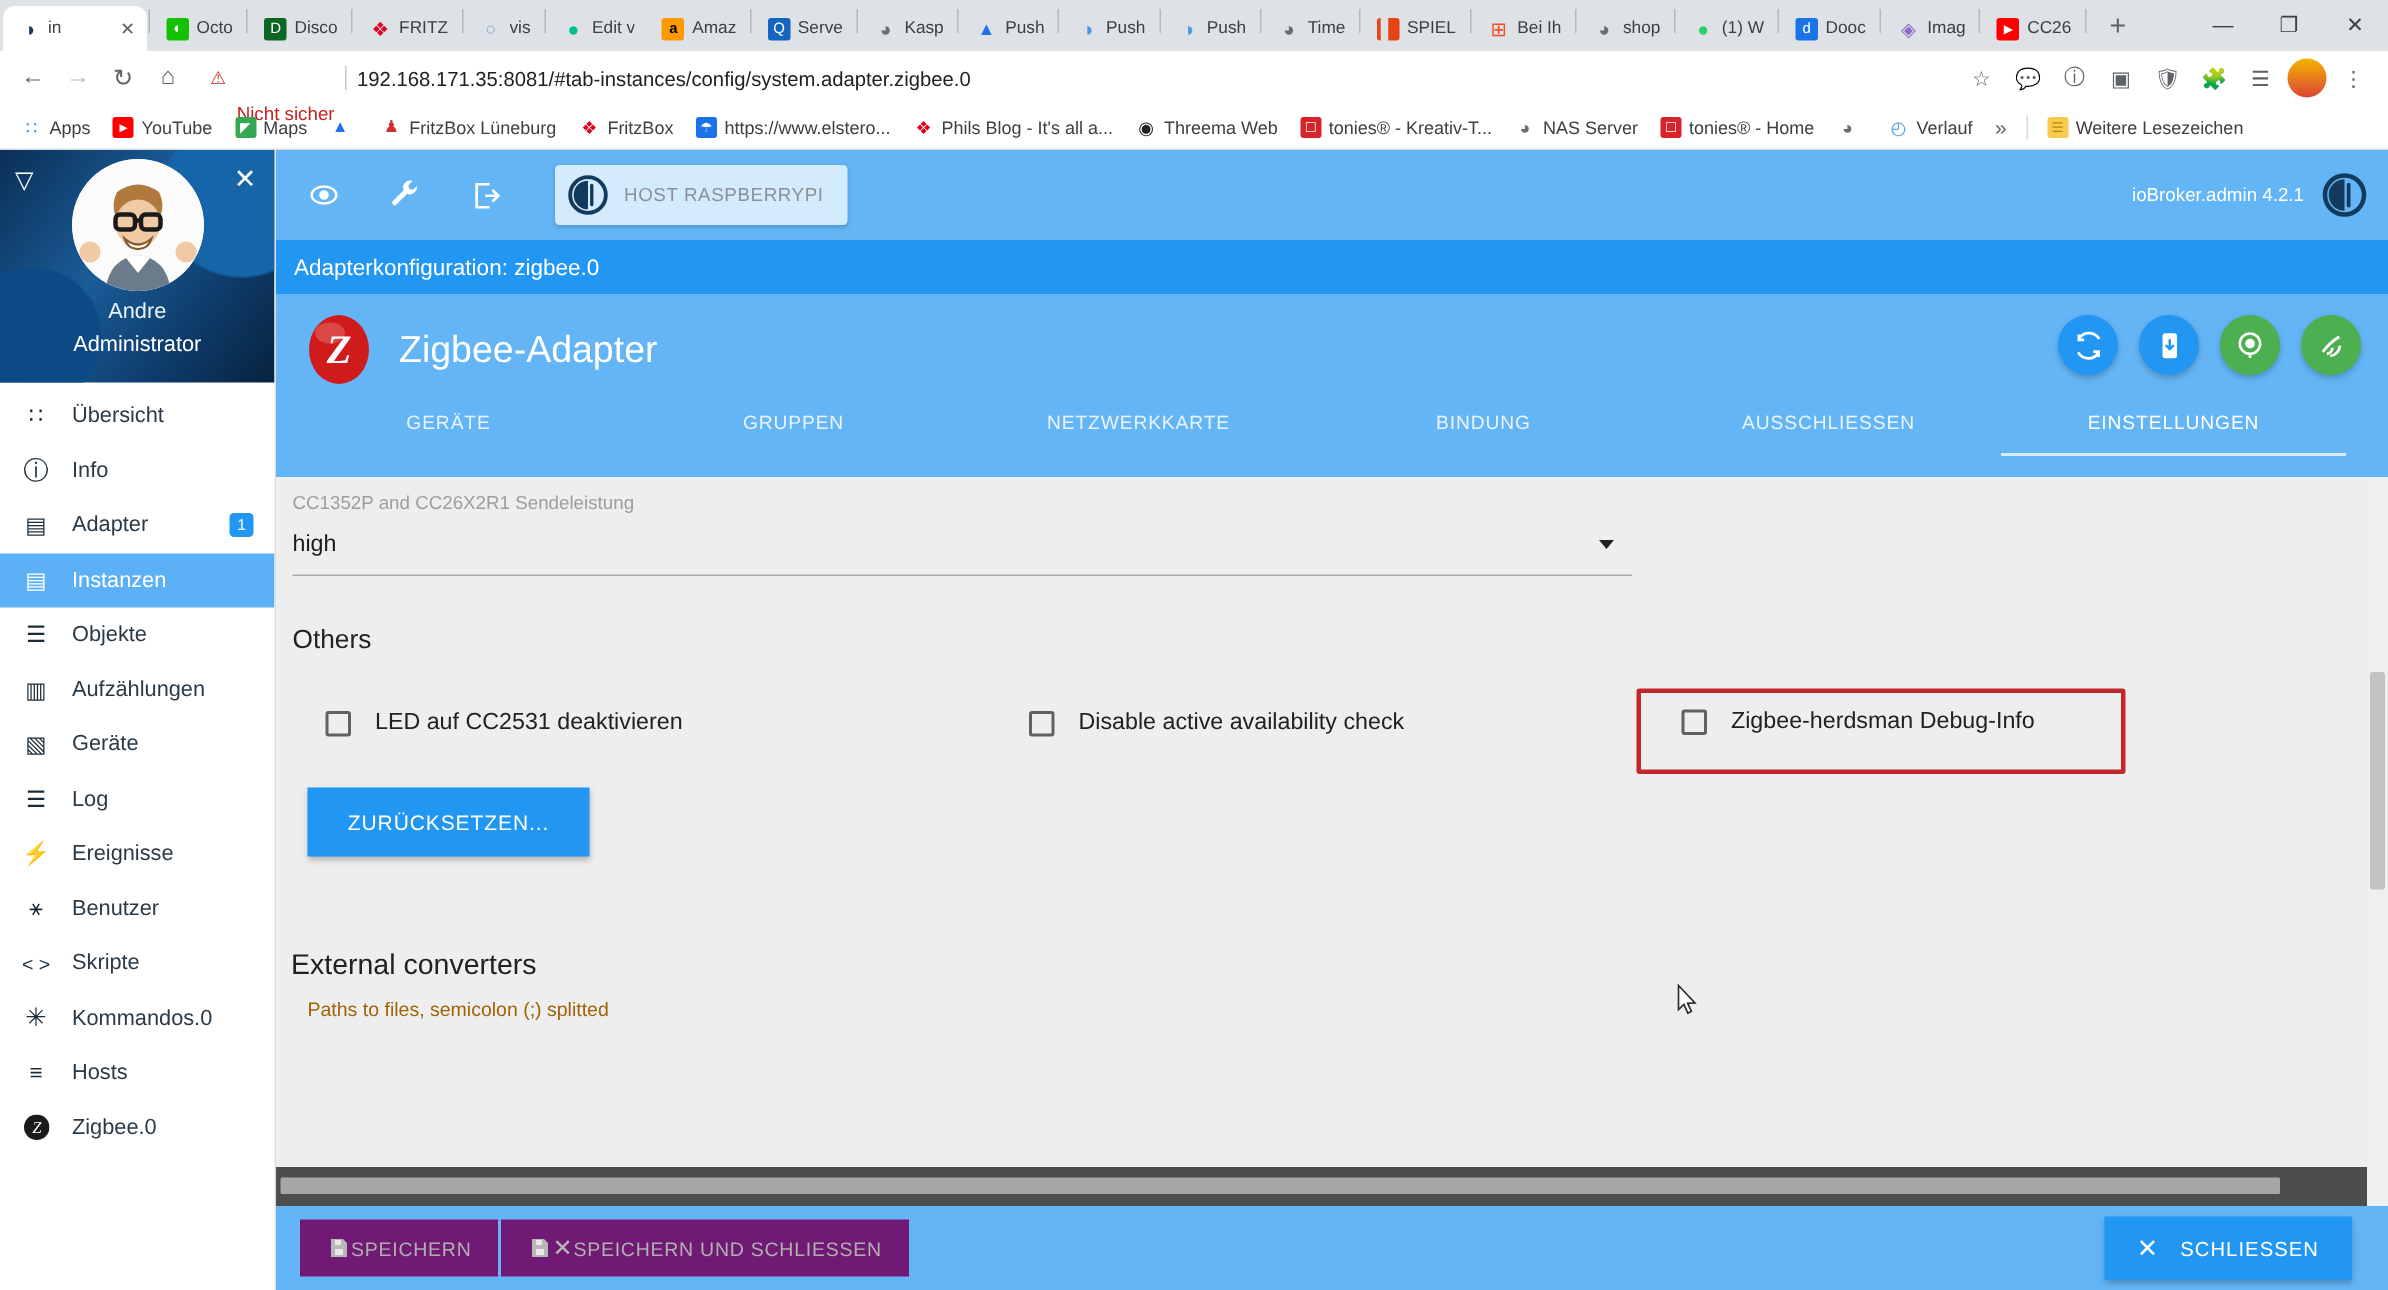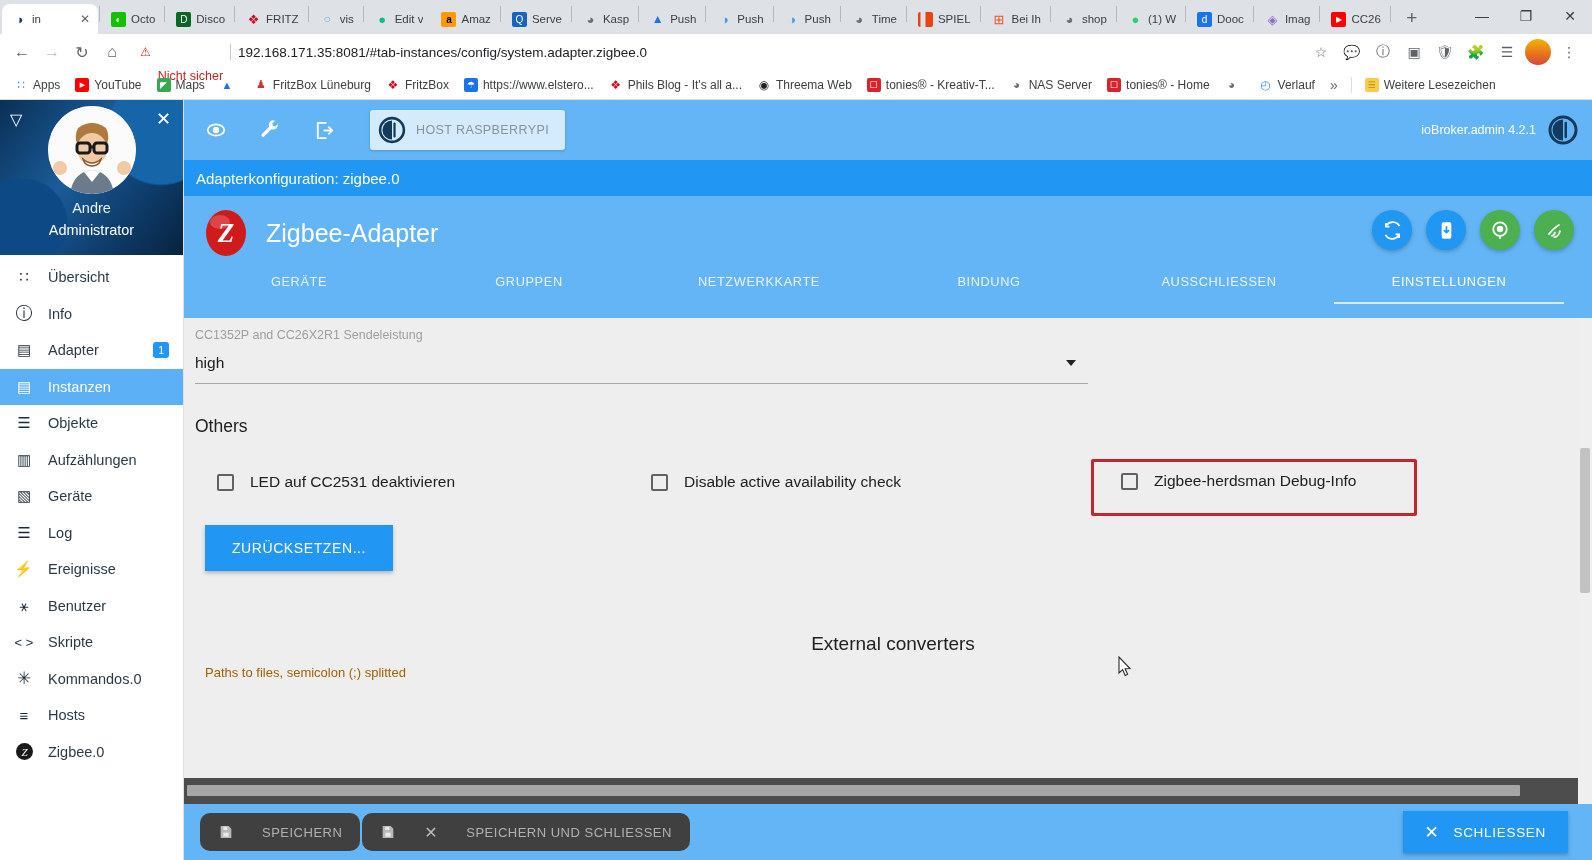--- a/index.html
+++ b/index.html
@@ -112,32 +112,32 @@
   .secttitle { font-size:17.5px; color:#212121; margin-top:32px;}
   .cbrow { display:flex; margin-top:22px; position:relative; height:54px; }
   .cbitem { display:flex; align-items:center; gap:16px; }
   .cbbox { width:17px;height:17px;border:2px solid #616161;border-radius:2px; flex:0 0 17px;}
   .cblabel { font-size:15.5px; color:#212121; }
   .redbox { position:absolute; border:3px solid #c1272d; border-radius:2px; }
 
   .bigbtn { margin-top:12px; width:188px; height:46px; background:#2196f3; color:#fff; display:flex;
             align-items:center; justify-content:center; font-size:14px; letter-spacing:.6px;
             box-shadow:0 2px 4px rgba(0,0,0,.25); }
-  .extitle { font-size:19px; color:#212121; margin-top:62px;text-align:center;}
+  .extitle { font-size:19px; color:#212121; margin-top:62px;}
   .exsub { font-size:13px; color:#a16207; margin-top:10px;}
 
   .hscroll { position:absolute; left:0; right:0; bottom:0; height:26px; background:#4d4d4d; }
   .hscroll .thumb { position:absolute; left:3px; top:7px; height:11px; width:1333px; background:#a6a6a6; border-radius:1px;}
   .vscroll { position:absolute; right:0; top:218px; bottom:56px; width:14px; background:#efefef; }
   .vscroll .vthumb { position:absolute; left:2px; top:130px; width:10px; height:145px; background:#c2c2c2; border-radius:2px;}
 
   .bottombar { position:absolute; left:0; right:0; bottom:0; height:56px; background:#64b5f6;
                display:flex; align-items:center; padding:0 16px; gap:2px; }
-  .sbtn { height:38px; background:#404040; display:flex; align-items:center; gap:28px; padding:0 18px;
-          color:#b0b0b0; font-size:13px; letter-spacing:.5px;border-radius:10px; }
+  .sbtn { height:38px; background:#701a75; display:flex; align-items:center; gap:0; padding:0 18px;
+          color:#b0b0b0; font-size:13px; letter-spacing:.5px; }
   .sbtn .sicon { color:#b8b8b8; font-size:15px; display:flex; align-items:center;}
   .closebtn { position:absolute; right:24px; height:42px; background:#2196f3; color:#fff; display:flex;
               align-items:center; gap:14px; padding:0 22px; font-size:13.5px; letter-spacing:.7px;
               box-shadow:0 2px 4px rgba(0,0,0,.25);}
 
   .cursor { position:absolute; left:934px; top:556px; width:14px; height:20px; pointer-events:none; }
 </style>
 </head>
 <body>
 
@@ -551,21 +551,21 @@
           <span class="caret"></span>
         </div>
 
         <div class="secttitle">Others</div>
 
         <div class="cbrow">
           <div class="cbitem" style="position:absolute;left:22px;top:14px;">
             <span class="cbbox"></span>
             <span class="cblabel">LED auf CC2531 deaktivieren</span>
           </div>
-          <div class="cbitem" style="position:absolute;left:456px;top:14px;text-align:right;">
+          <div class="cbitem" style="position:absolute;left:491px;top:14px;text-align:right;">
             <span class="cbbox"></span>
             <span class="cblabel">Disable active availability check</span>
           </div>
           <div class="redbox" style="left:896px;top:0px;width:326px;height:57px;"></div>
           <div class="cbitem" style="position:absolute;left:926px;top:13px;">
             <span class="cbbox"></span>
             <span class="cblabel">Zigbee-herdsman Debug-Info</span>
           </div>
         </div>
 

